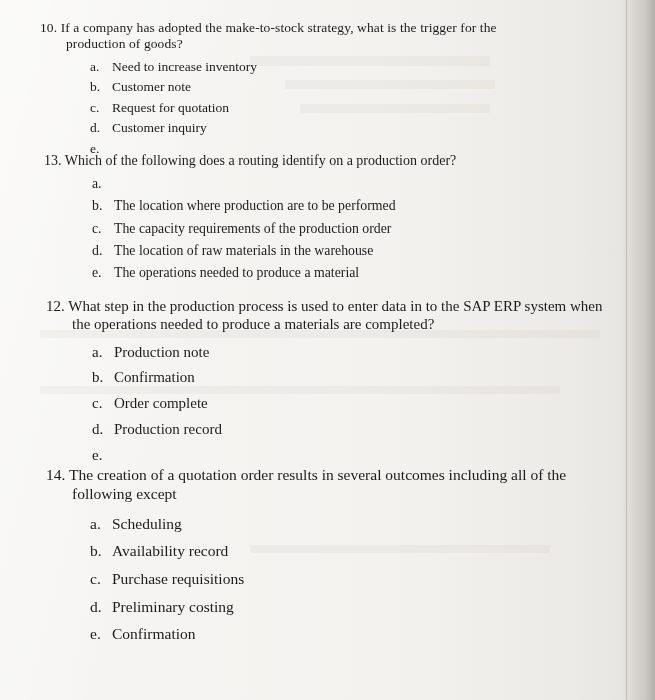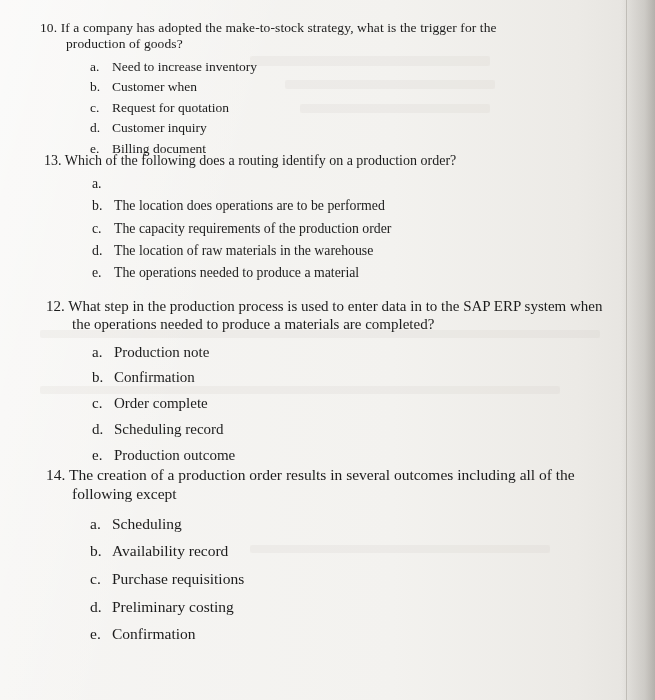--- a/index.html
+++ b/index.html
@@ -131,51 +131,50 @@
       </span>
       <span class="qcont">production of goods?</span>
     </div>
     <ul class="options">
       <li>
           <span class="letter">a.</span>
           <span>Need to increase inventory</span>
         </li>
       <li>
           <span class="letter">b.</span>
-          <span>Customer when</span>
+          <span>Customer note</span>
         </li>
       <li>
           <span class="letter">c.</span>
           <span>Request for quotation</span>
         </li>
       <li>
           <span class="letter">d.</span>
           <span>Customer inquiry</span>
         </li>
       <li>
           <span class="letter">e.</span>
-          <span>Billing document</span>
         </li>
     </ul>
   </div>
 
   <div class="question-block" id="q11">
     <div class="qtext">
       <span class="qnum-line">
         <span>13.</span>
         <span>Which of the following does a routing identify on a production order?</span>
       </span>
     </div>
     <ul class="options">
       <li>
           <span class="letter">a.</span>
         </li>
       <li>
           <span class="letter">b.</span>
-          <span>The location does operations are to be performed</span>
+          <span>The location where production are to be performed</span>
         </li>
       <li>
           <span class="letter">c.</span>
           <span>The capacity requirements of the production order</span>
         </li>
       <li>
           <span class="letter">d.</span>
           <span>The location of raw materials in the warehouse</span>
         </li>
       <li>
@@ -201,34 +200,33 @@
       <li>
           <span class="letter">b.</span>
           <span>Confirmation</span>
         </li>
       <li>
           <span class="letter">c.</span>
           <span>Order complete</span>
         </li>
       <li>
           <span class="letter">d.</span>
-          <span>Scheduling record</span>
-        </li>
-      <li>
-          <span class="letter">e.</span>
-          <span>Production outcome</span>
+          <span>Production record</span>
+        </li>
+      <li>
+          <span class="letter">e.</span>
         </li>
     </ul>
   </div>
 
   <div class="question-block" id="q13">
     <div class="qtext">
       <span class="qnum-line">
         <span>14.</span>
-        <span>The creation of a production order results in several outcomes including all of the</span>
+        <span>The creation of a quotation order results in several outcomes including all of the</span>
       </span>
       <span class="qcont">following except</span>
     </div>
     <ul class="options">
       <li>
           <span class="letter">a.</span>
           <span>Scheduling</span>
         </li>
       <li>
           <span class="letter">b.</span>

